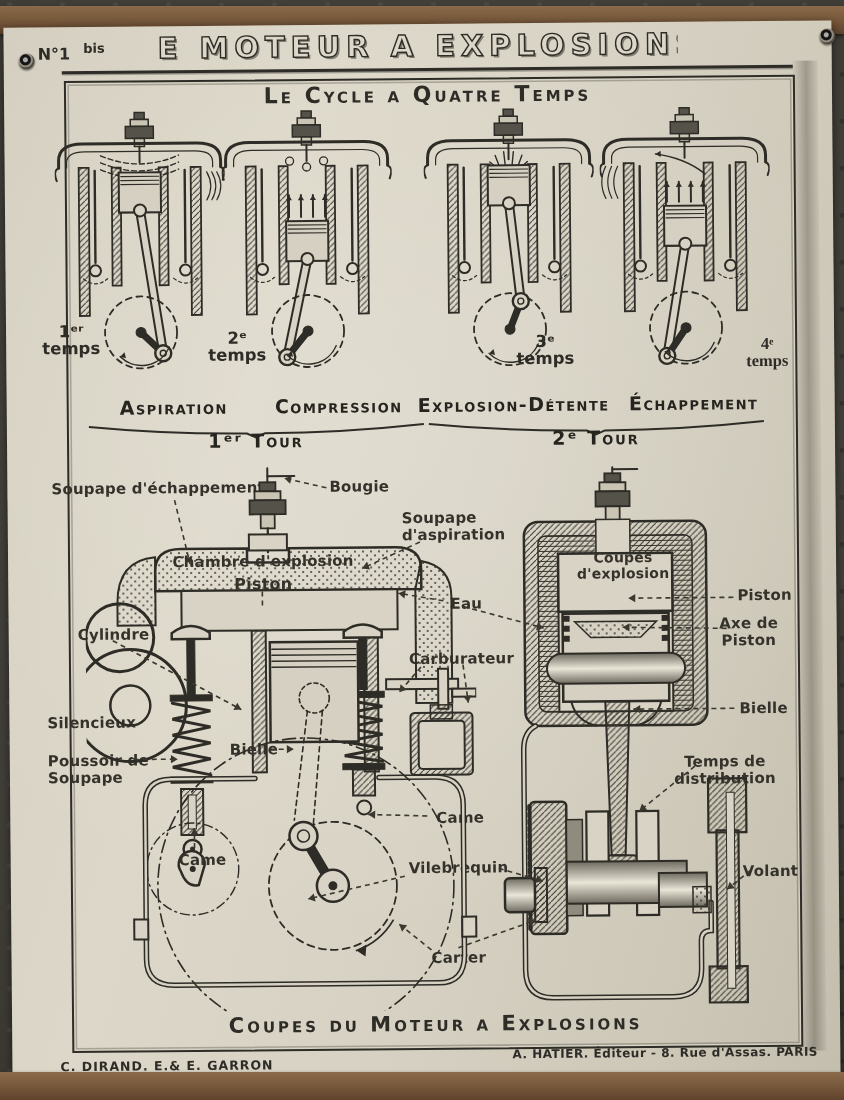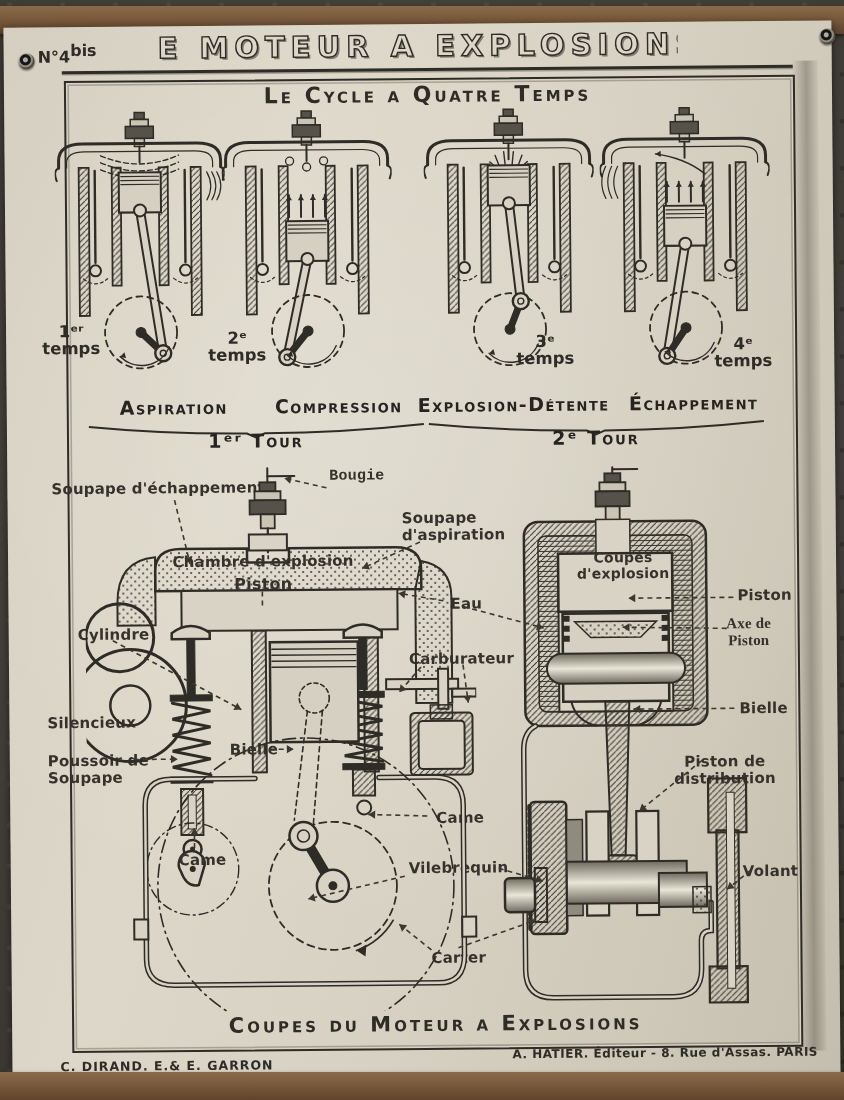--- a/index.html
+++ b/index.html
@@ -64,21 +64,21 @@
   </defs>
 </svg>
 
 <div class="wood" style="top:6px;height:28px;"></div>
 
 <div id="poster">
   <div class="grommet" style="left:15px;top:26px;"></div>
   <div class="grommet" style="left:816px;top:8px;"></div>
 
   <div style="position:absolute;left:34px;top:14px;font-size:16px;font-weight:700;">
-    <span>N°4</span><sup style="font-size:16px;">bis</sup>
+    <span>N°1</span><sup style="font-size:13px;margin-left:13px;">bis</sup>
   </div>
 
   <svg style="position:absolute;left:154px;top:0px;" width="520" height="46" viewBox="0 0 520 46">
     <text x="262" y="34" text-anchor="middle" font-family="DejaVu Sans, Liberation Sans, sans-serif" font-size="29" font-weight="bold" letter-spacing="6" fill="rgba(40,38,32,.5)">LE MOTEUR A EXPLOSIONS</text>
     <text x="260" y="32" text-anchor="middle" font-family="DejaVu Sans, Liberation Sans, sans-serif" font-size="29" font-weight="bold" letter-spacing="6" fill="#dcd7c8" stroke="#2e2c26" stroke-width="1.4">LE MOTEUR A EXPLOSIONS</text>
   </svg>
 
   <div id="title-rule"></div>
   <div id="frame"></div>
   <div id="crease"></div>
@@ -283,21 +283,21 @@
     <div>temps</div>
   </div>
   <div class="temps" style="left:196px;top:304px;width:70px;">
     <div>2ᵉ</div>
     <div>temps</div>
   </div>
   <div class="temps" style="left:504px;top:310px;width:70px;">
     <div>3ᵉ</div>
     <div>temps</div>
   </div>
-  <div class="temps" style="left:702px;top:314px;width:70px;">
+  <div class="temps" style="left:726px;top:314px;width:70px;font-family:Liberation Serif, serif;">
     <div>4ᵉ</div>
     <div>temps</div>
   </div>
 
   <div class="stroke-name sc" style="left:77px;top:370px;width:180px;">Aspiration</div>
   <div class="stroke-name sc" style="left:242px;top:370px;width:180px;">Compression</div>
   <div class="stroke-name sc" style="left:402px;top:370px;width:210px;">Explosion-Détente</div>
   <div class="stroke-name sc" style="left:597px;top:370px;width:180px;">Échappement</div>
 
   <svg style="position:absolute;left:60px;top:396px;" width="727" height="18" viewBox="0 0 727 18">
@@ -490,21 +490,21 @@
       <polygon fill="#3a382f" stroke="none" points="614,205 620.9331360340171,201.00855605904158 620.7745495490161,209.25505327909366"></polygon>
       <line x1="725" y1="287" x2="624" y2="287" stroke="#3a382f" stroke-width="1.6" stroke-dasharray="5 4"></line>
       <polygon fill="#3a382f" stroke="none" points="624,287 630.8551100269516,282.8759890254283 630.8551100269516,291.1240109745717"></polygon>
       <line x1="692" y1="339" x2="629" y2="389" stroke="#3a382f" stroke-width="1.6" stroke-dasharray="5 4"></line>
       <polygon fill="#3a382f" stroke="none" points="629,389 631.8058077780316,381.50817494112835 636.9332554485732,387.96875900601066"></polygon>
       <line x1="740" y1="449" x2="716" y2="468" stroke="#3a382f" stroke-width="1.6" stroke-dasharray="5 4"></line>
       <polygon fill="#3a382f" stroke="none" points="716,468 718.8149346383448,460.51159943767385 723.9345061473699,466.9784266069687"></polygon>
     </svg>
 
   <div class="lbl" style="left:44px;top:454px;">Soupape d'échappement.</div>
-  <div class="lbl" style="left:322px;top:444px;font-family:Liberation Mono, monospace;">Bougie</div>
+  <div class="lbl" style="left:322px;top:454px;">Bougie</div>
   <div class="lbl" style="left:394px;top:486px;">
     <div>Soupape</div>
     <div>d'aspiration</div>
   </div>
   <div class="lbl center" style="left:160px;top:528px;width:190px;z-index:4;">Chambre d'explosion</div>
   <div class="lbl center" style="left:160px;top:550px;width:190px;z-index:4;font-size:16px;">Piston</div>
   <div class="lbl" style="left:48px;top:600px;margin-left:21px;">Cylindre</div>
   <div class="lbl" style="left:442px;top:572px;">Eau</div>
   <div class="lbl" style="left:400px;top:627px;">Carburateur</div>
   <div class="lbl" style="left:38px;top:688px;">Silencieux</div>
@@ -515,27 +515,27 @@
   <div class="lbl" style="left:220px;top:716px;z-index:4;">Bielle</div>
   <div class="lbl" style="left:168px;top:826px;z-index:4;">Came</div>
   <div class="lbl" style="left:426px;top:786px;">Came</div>
   <div class="lbl" style="left:398px;top:836px;">Vilebrequin</div>
   <div class="lbl" style="left:420px;top:926px;">Carter</div>
   <div class="lbl center" style="left:560px;top:528px;width:110px;z-index:4;font-size:14px;">
     <div>Coupes</div>
     <div>d'explosion</div>
   </div>
   <div class="lbl" style="left:729px;top:566px;">Piston</div>
-  <div class="lbl center" style="left:702px;top:594px;width:76px;font-family:Liberation Serif, serif;">
+  <div class="lbl center" style="left:702px;top:594px;width:76px;">
     <div>Axe de</div>
     <div>Piston</div>
   </div>
   <div class="lbl" style="left:730px;top:679px;">Bielle</div>
   <div class="lbl center" style="left:660px;top:732px;width:110px;">
-    <div>Piston de</div>
+    <div>Temps de</div>
     <div>distribution</div>
   </div>
   <div class="lbl" style="left:732px;top:842px;">Volant</div>
 
   <div class="sc" style="position:absolute;left:60px;top:988px;width:727px;text-align:center;font-size:21px;font-weight:700;letter-spacing:3px;z-index:4;">Coupes du Moteur a Explosions</div>
 
   <div style="position:absolute;left:48px;top:1032px;font-size:12.5px;font-weight:700;letter-spacing:1px;">C. DIRAND.  E.&amp; E. GARRON</div>
   <div style="position:absolute;left:500px;top:1024px;font-size:12px;font-weight:700;letter-spacing:.5px;">A. HATIER. Éditeur - 8. Rue d'Assas. PARIS</div>
 </div>
 

